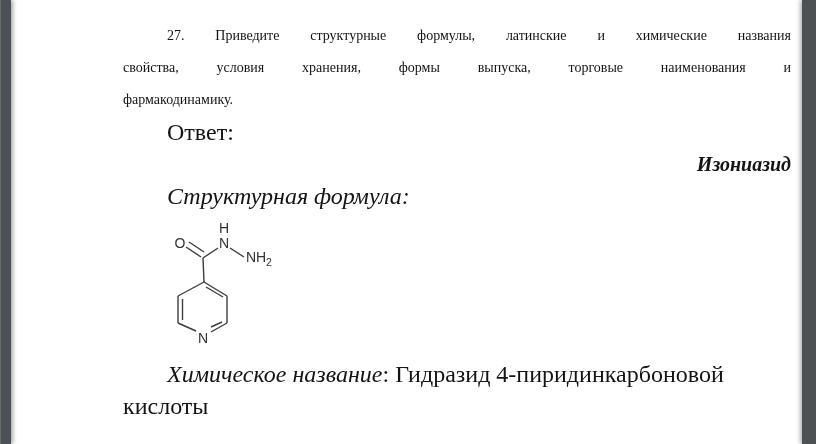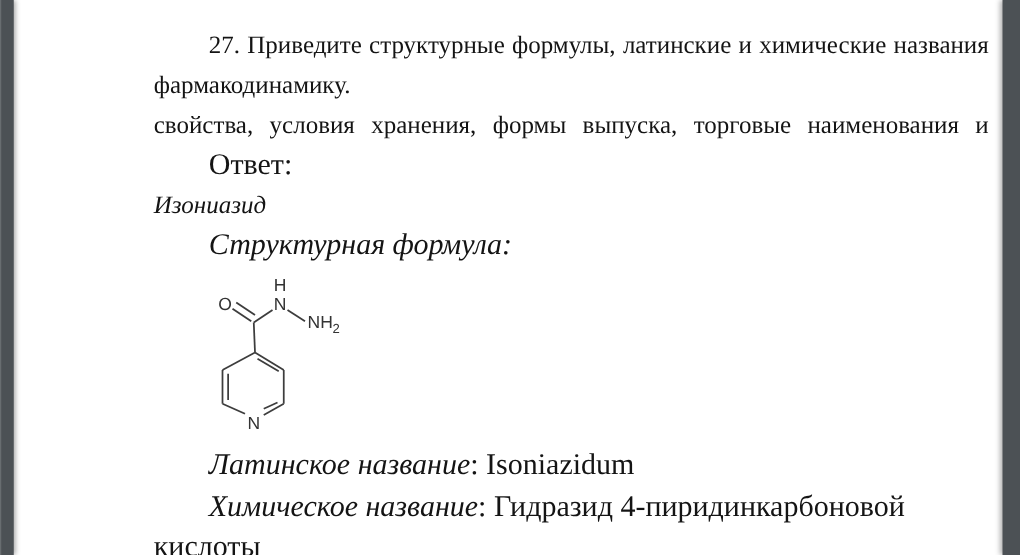--- a/index.html
+++ b/index.html
@@ -23,39 +23,39 @@
   .edge-bar.right {
     left: 802px; width: 14px;
     box-shadow: -2px 0 4px rgba(0,0,0,0.30);
   }
   .content {
     position: absolute;
     left: 123px; top: 20px;
     width: 668px;
   }
   .qline {
-    font-size: 20px;
+    font-size: 14px;
     line-height: 32px;
     text-align: justify;
     text-align-last: justify;
     white-space: nowrap;
   }
   .qline.first { text-indent: 44px; }
   .qline.last { text-align: left; text-align-last: left; white-space: normal; }
   .answer-line, .formula-line, .name-line {
     font-size: 24px;
     line-height: 32px;
     text-indent: 44px;
   }
   .section-heading {
     font-size: 20px;
     line-height: 32px;
-    font-weight: normal;
+    font-weight: bold;
     font-style: italic;
-    text-align: left;
+    text-align: right;
   }
   .italic { font-style: italic; }
   .structure-wrap {
     margin: 2px 0 0 42px;
     width: 125px; height: 142px;
   }
   svg text {
     font-family: "Liberation Sans", sans-serif;
     font-size: 14px;
     fill: #333333;
@@ -71,22 +71,22 @@
 </head>
 <body>
 
 <div class="edge-bar left"></div>
 <div class="edge-bar right"></div>
 
 <div class="content">
 
   <div>
     <div class="qline first">27. Приведите структурные формулы, латинские и химические названия</div>
+    <div class="qline">свойства, условия хранения, формы выпуска, торговые наименования и</div>
     <div class="qline last">фармакодинамику.</div>
-    <div class="qline">свойства, условия хранения, формы выпуска, торговые наименования и</div>
   </div>
 
   <div class="answer-line">Ответ:</div>
 
   <div class="section-heading">Изониазид</div>
 
   <div class="formula-line italic">Структурная формула:</div>
 
   <div class="structure-wrap">
     <svg width="125" height="142" viewBox="0 0 125 142">
@@ -118,17 +118,16 @@
       </g>
       <text x="15" y="34" text-anchor="middle">O</text>
       <text x="59" y="19" text-anchor="middle">H</text>
       <text x="59" y="34" text-anchor="middle">N</text>
       <text x="81" y="48">NH</text>
       <text x="101" y="52" class="sub">2</text>
       <text x="38" y="129" text-anchor="middle">N</text>
     </svg>
   </div>
 
-  <div class="name-line latin"><span class="italic">Латинское название</span><span>: Isoniazidum</span></div>
 
   <div class="name-line chem"><span class="italic">Химическое название</span><span>: Гидразид 4-пиридинкарбоновой кислоты</span></div>
 
 </div>
 
 </body></html>

